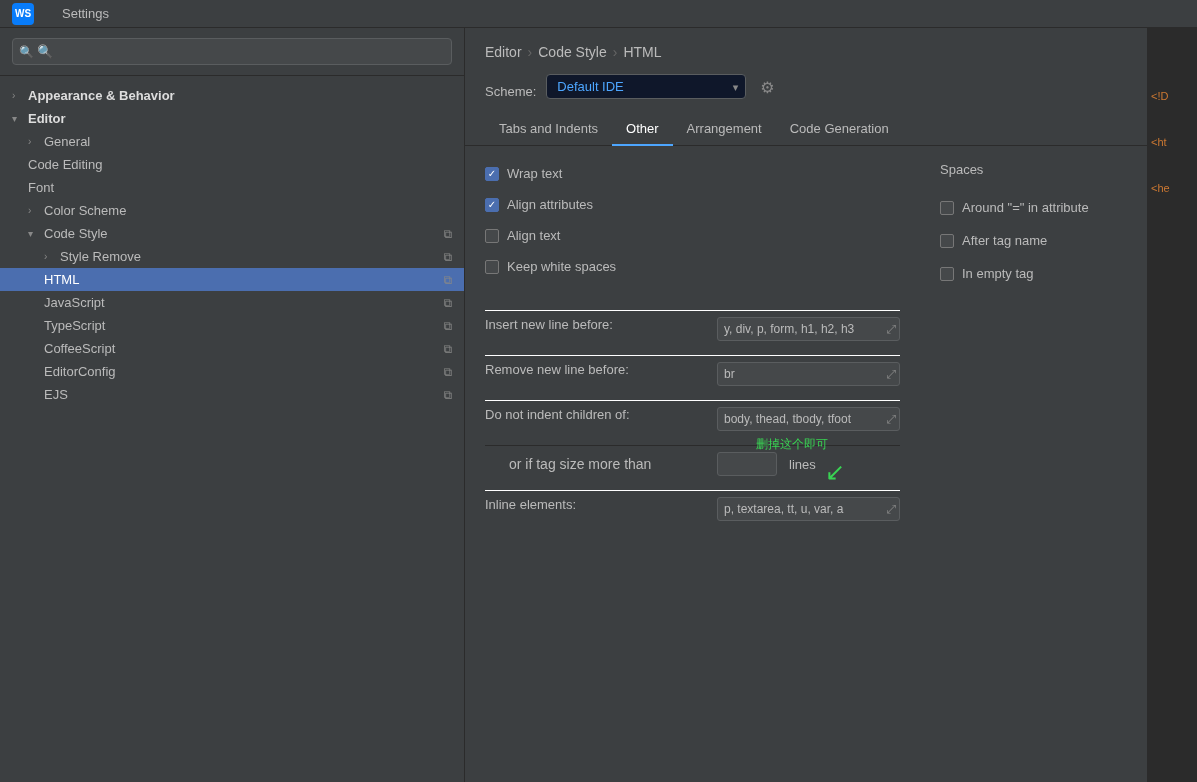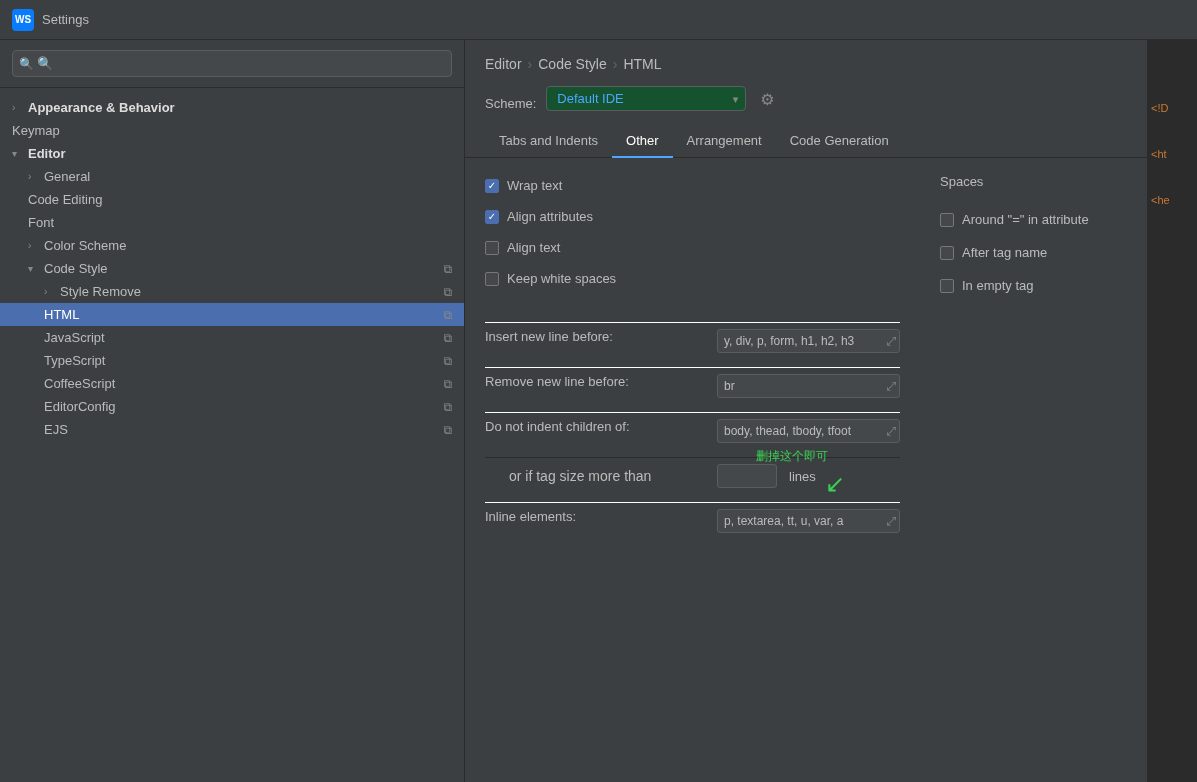--- a/index.html
+++ b/index.html
@@ -10,21 +10,21 @@
       color: #bbb;
       width: 1197px;
       height: 782px;
       overflow: hidden;
       display: flex;
       flex-direction: column;
     }
     
     .title-bar {
       background: #3c3f41;
-      height: 40px;
+      height: 28px;
       display: flex;
       align-items: center;
       padding: 0 12px;
       border-bottom: 1px solid #2b2b2b;
       flex-shrink: 0;
     }
     .title-bar-logo {
       width: 22px;
       height: 22px;
       background: #087cfa;
@@ -34,20 +34,21 @@
       justify-content: center;
       color: white;
       font-size: 10px;
       font-weight: bold;
       margin-right: 8px;
       flex-shrink: 0;
     }
     .title-bar-text {
       color: #bbb;
       font-size: 13px;
+      margin-left: 20px;
     }
     
     .main-layout {
       display: flex;
       flex: 1;
       overflow: hidden;
     }
     
     .sidebar {
       width: 465px;
@@ -142,21 +143,21 @@
       padding: 4px 20px 14px;
       display: flex;
       align-items: flex-end;
       gap: 10px;
       flex-shrink: 0;
     }
     .scheme-label {
       color: #bbb;
     }
     .scheme-select {
-      background: #14532d;
+      background: #0f172a;
       border: 1px solid #5a5d5f;
       border-radius: 4px;
       color: #4da6ff;
       padding: 4px 28px 4px 10px;
       font-size: 13px;
       cursor: pointer;
       appearance: none;
       -webkit-appearance: none;
       min-width: 200px;
       outline: none;
@@ -390,23 +391,20 @@
         <input type="text" class="search-input" placeholder="🔍" style="">
       </div>
     </div>
     <div class="nav-tree">
 
       <div class="nav-item level-0">
         <span class="arrow collapsed"></span>
         <span class="nav-label bold-label">Appearance &amp; Behavior</span>
       </div>
 
-      <div class="nav-item level-0">
-        <span class="nav-label">Keymap</span>
-      </div>
 
       <div class="nav-item level-0">
         <span class="arrow expanded"></span>
         <span class="nav-label bold-label">Editor</span>
       </div>
 
       <div class="nav-item level-1">
         <span class="arrow collapsed"></span>
         <span class="nav-label">General</span>
       </div>

